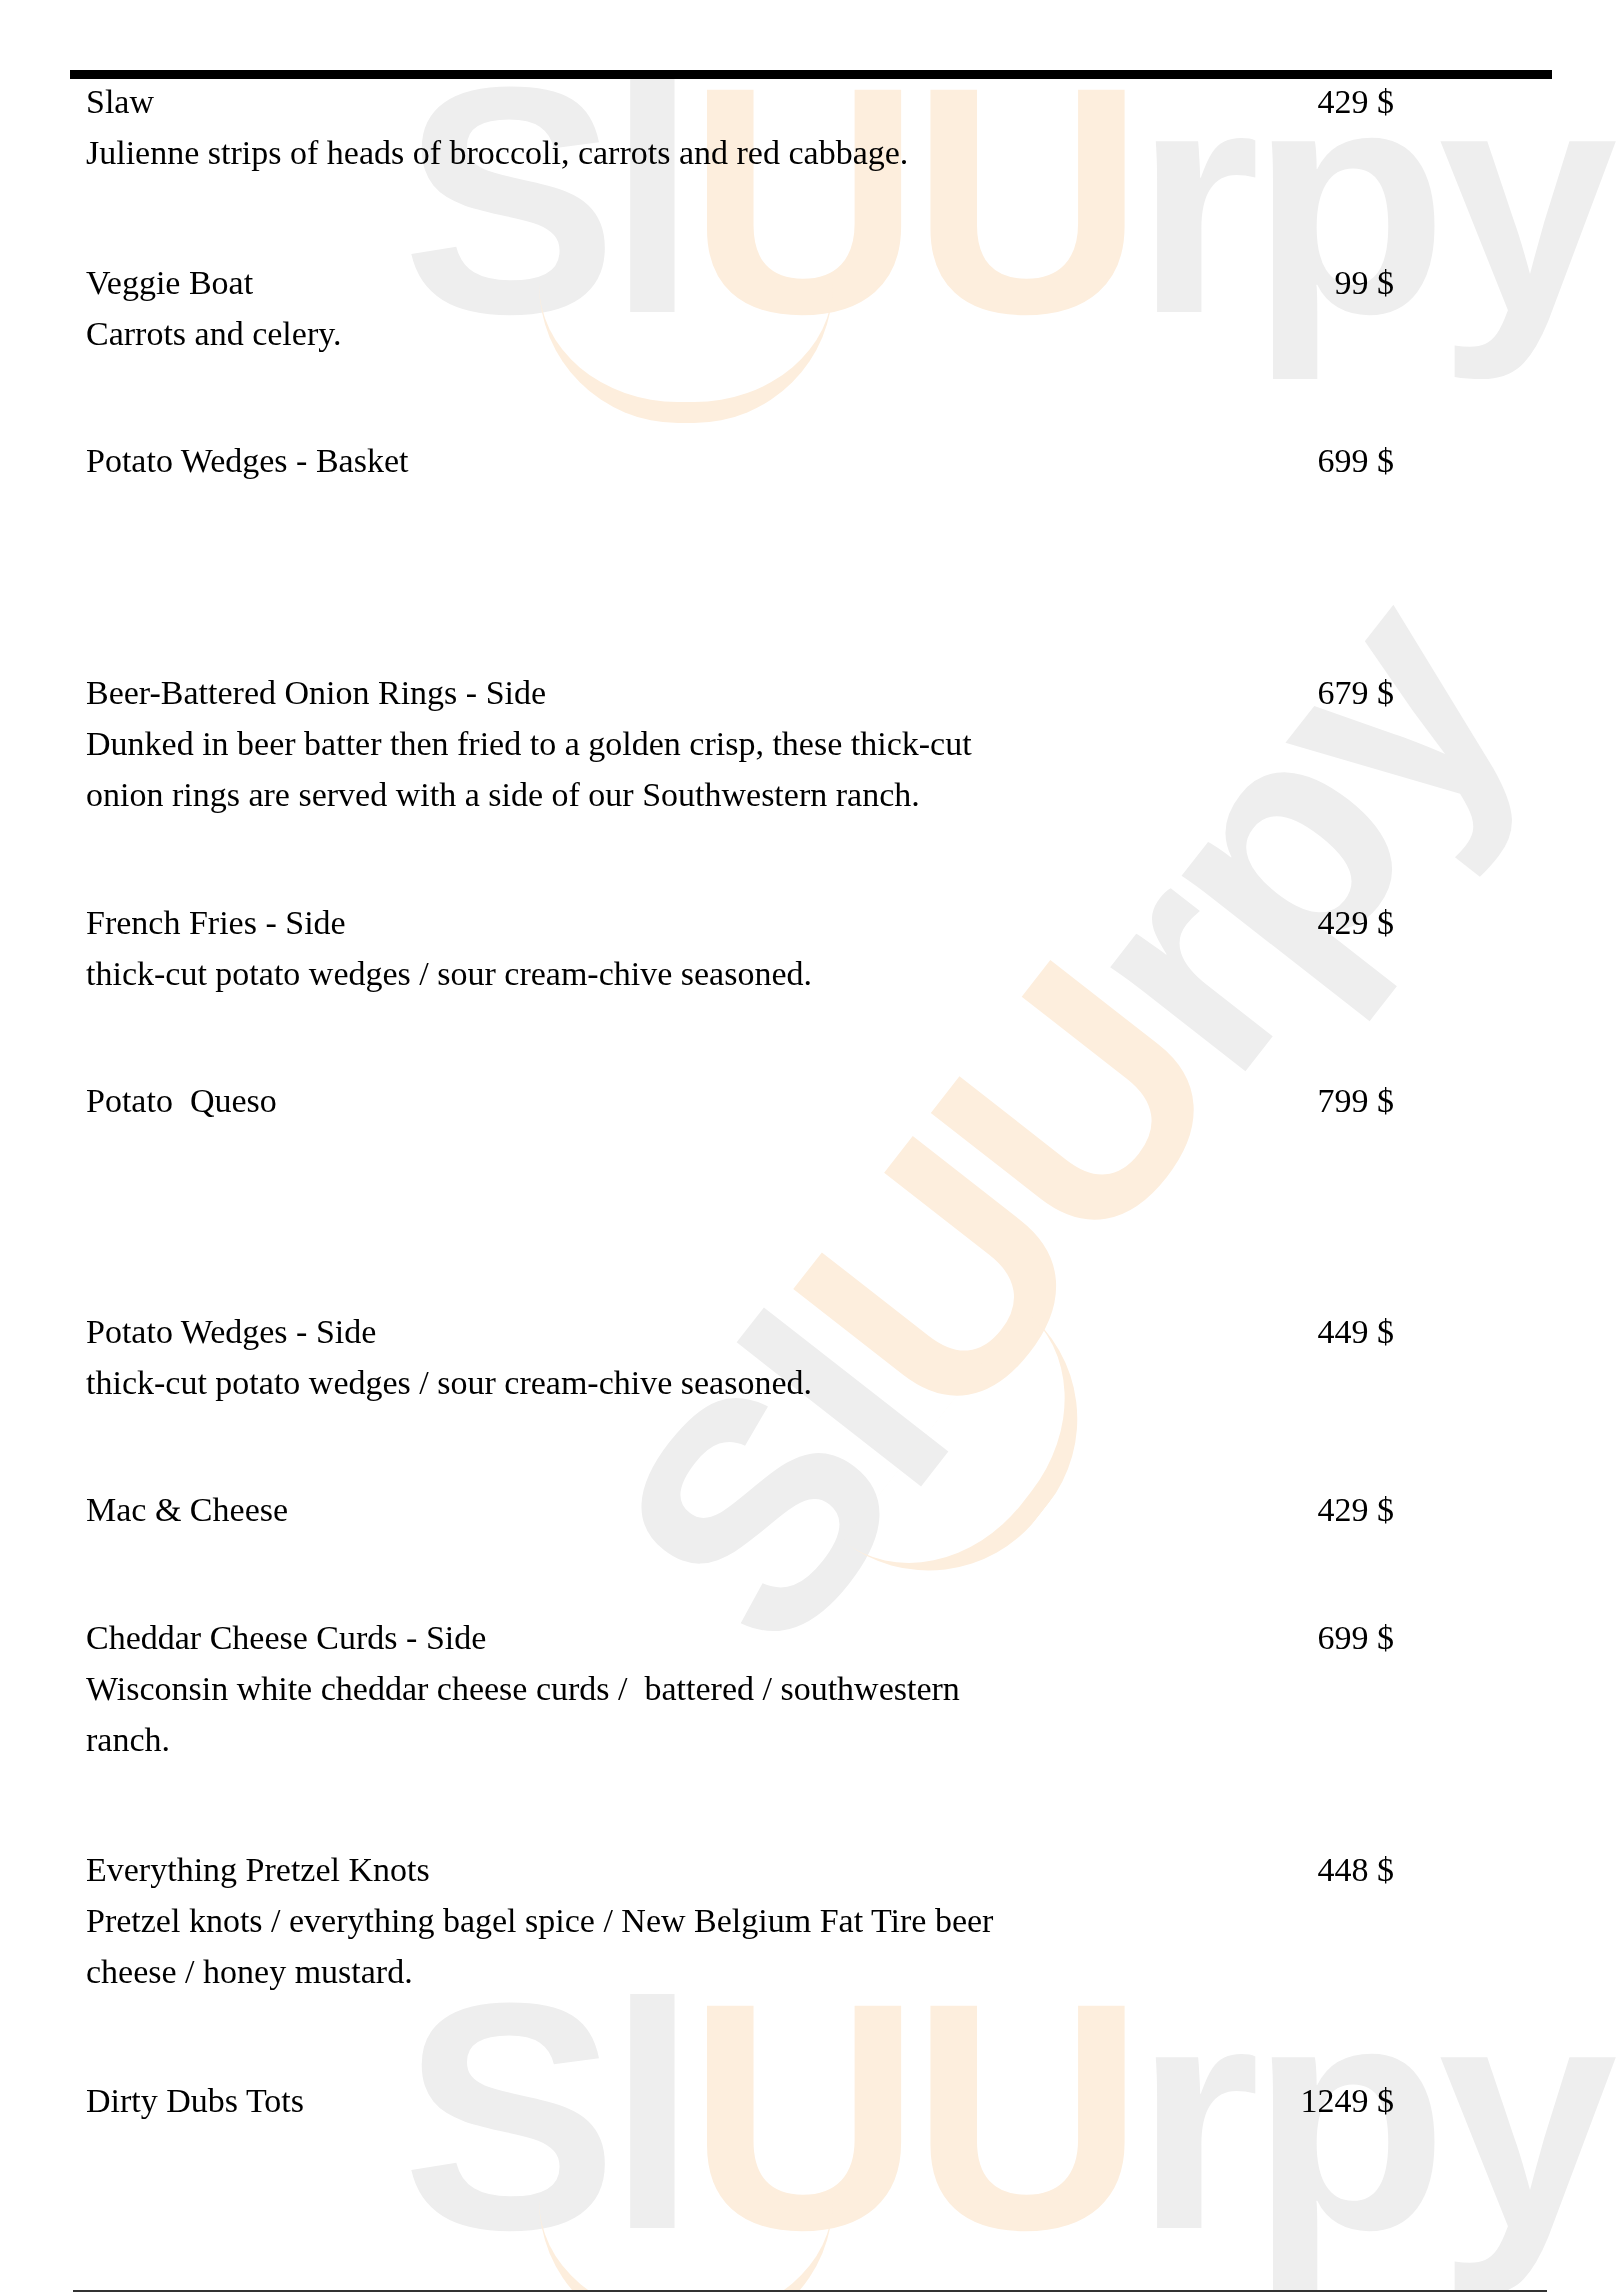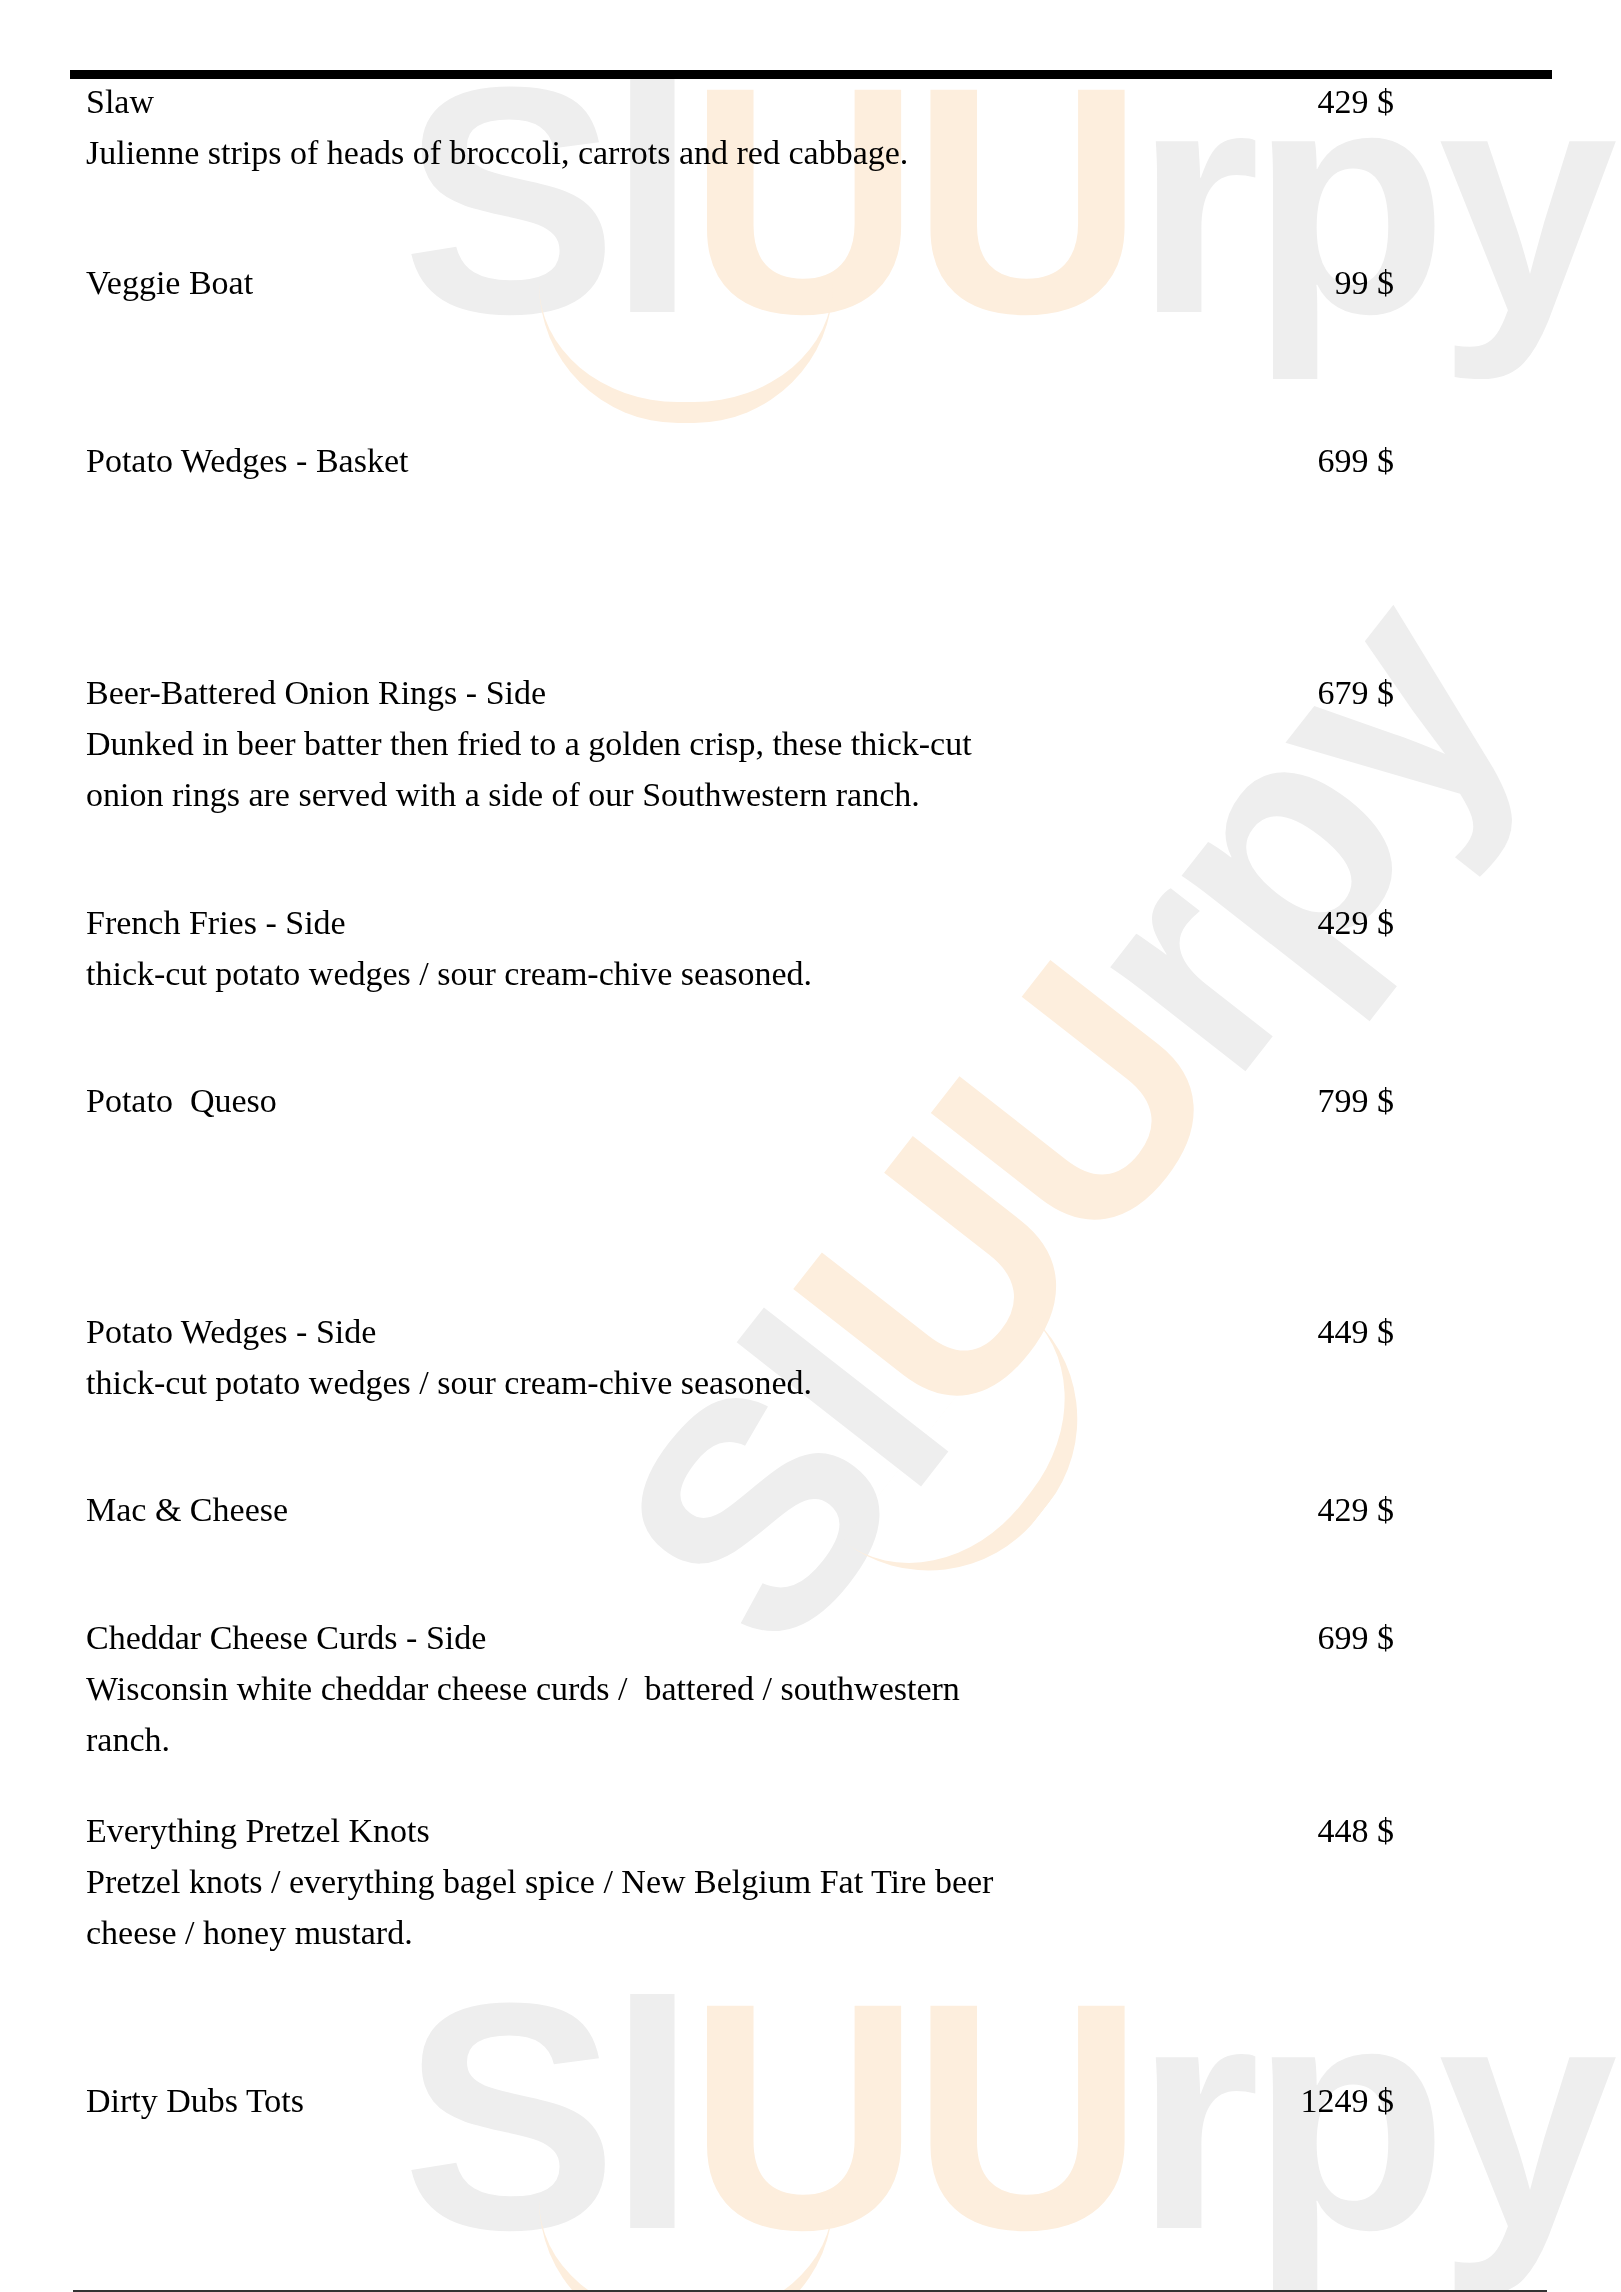--- a/index.html
+++ b/index.html
@@ -49,20 +49,21 @@
       <span class="price">429 $</span>
     </div>
   <div class="desc">Julienne strips of heads of broccoli, carrots and red cabbage.</div>
 </div>
 
 <div class="item" style="top:257px">
   <div class="row">
       <span class="title">Veggie Boat</span>
       <span class="price">99 $</span>
     </div>
+  <div class="desc">Carrots and celery.</div>
 </div>
 
 <div class="item" style="top:435px">
   <div class="row">
       <span class="title">Potato Wedges - Basket</span>
       <span class="price">699 $</span>
     </div>
 </div>
 
 <div class="item" style="top:667px">
@@ -107,21 +108,21 @@
 
 <div class="item" style="top:1612px">
   <div class="row">
       <span class="title">Cheddar Cheese Curds - Side</span>
       <span class="price">699 $</span>
     </div>
   <div class="desc">Wisconsin white cheddar cheese curds /  battered / southwestern
 ranch.</div>
 </div>
 
-<div class="item" style="top:1805px">
+<div class="item" style="top:1844px">
   <div class="row">
       <span class="title">Everything Pretzel Knots</span>
       <span class="price">448 $</span>
     </div>
   <div class="desc">Pretzel knots / everything bagel spice / New Belgium Fat Tire beer
 cheese / honey mustard.</div>
 </div>
 
 <div class="item" style="top:2075px">
   <div class="row">

